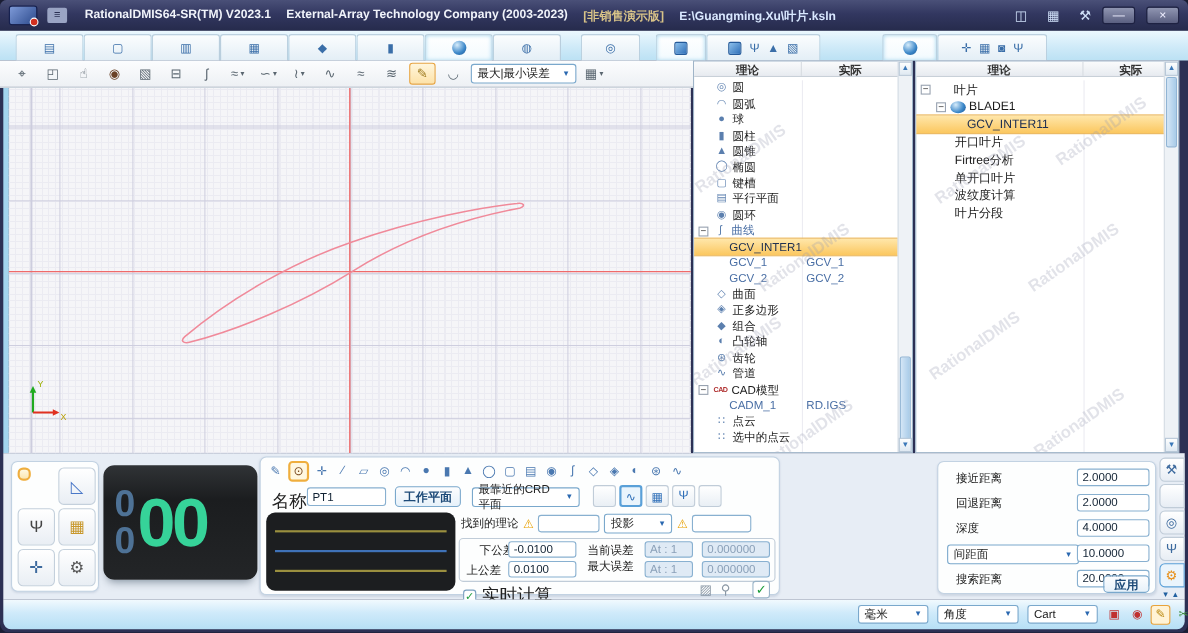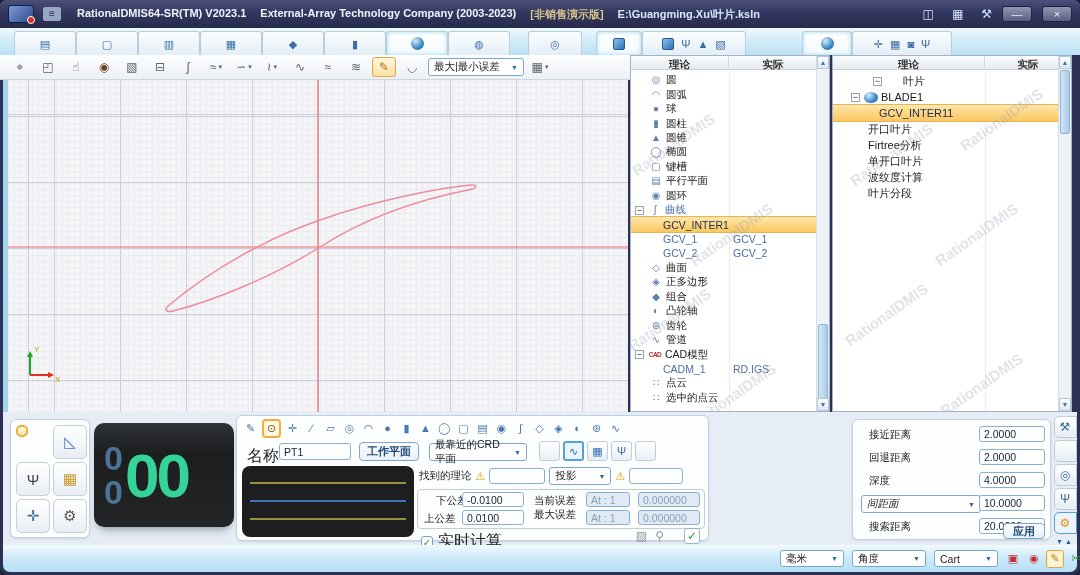--- a/index.html
+++ b/index.html
@@ -146,21 +146,21 @@
   .tg-item{position:absolute;height:15px;}
   #rt-row{position:absolute;left:184px;top:115px;display:flex;align-items:center;gap:5px;}
   .cb{width:12px;height:12px;border:1px solid #7aa0c0;border-radius:3px;background:#fff;color:#1f9e3c;
     font-size:10px;line-height:11px;text-align:center;}
   #rt-icons{position:absolute;right:44px;top:113px;display:flex;gap:8px;font-size:12px;color:#8a97a4;}
   #rt-ok{position:absolute;right:8px;top:112px;width:16px;height:16px;border:1px solid #9ab4c8;border-radius:3px;
     background:#fff;color:#1f9e3c;font-size:12px;line-height:14px;text-align:center;}
   #box-right{left:849px;top:7px;width:199px;height:121px;}
   .prow{position:absolute;left:0;width:100%;height:16px;}
   .prow .lbl{position:absolute;left:16px;top:1px;font-size:10.5px;}
-  .prow .combo{position:absolute;left:8px;top:-1px;width:120px;font-style:italic;}
+  .prow .combo{position:absolute;left:8px;top:-1px;width:120px;}
   .prow .inp{position:absolute;left:126px;top:-1px;width:66px;height:16px;}
   #apply-btn{position:absolute;left:150px;top:103px;width:42px;height:16px;}
   #sidestrip{position:absolute;left:1049px;top:4px;width:26px;height:126px;display:flex;flex-direction:column;gap:2px;align-items:center;}
   .sbtn2{width:23px;height:22px;border:1px solid #c0ccd8;border-radius:5px 0 0 5px;background:linear-gradient(#fff,#e7edf4);
     display:flex;align-items:center;justify-content:center;font-size:12px;color:#3d6a9e;}
   .sbtn2.sel{border-color:#5aa0d8;background:#eaf4fc;color:#e8901a;}
   #strip-arrows{font-size:7px;color:#2060a0;letter-spacing:2px;margin-top:2px;}
 
   
   #statusbar{position:absolute;left:3px;top:545px;width:1074px;height:27px;border-radius:0 0 7px 7px;
@@ -448,21 +448,21 @@
     </div>
   </div>
 
   <div id="tree2" class="treepanel">
     <div class="thead">
       <span class="c1">理论</span>
       <span class="c2">实际</span>
     </div>
     <div class="coldiv"></div>
     <div class="tbody">
-      <div class="trow" style="padding-left: 4px; margin-left: 36px;">
+      <div class="trow" style="padding-left: 4px;">
           <span class="texp on"></span>
           <span class="tico ico"></span>
           <span class="tlabel">叶片</span>
         </div>
         <div class="trow" style="padding-left: 18px;">
           <span class="texp on"></span>
           <span class="tico ico ic-blade-orb css-orb"></span>
           <span class="tlabel">BLADE1</span>
         </div>
         <div class="trow sel" style="padding-left: 46px;">

